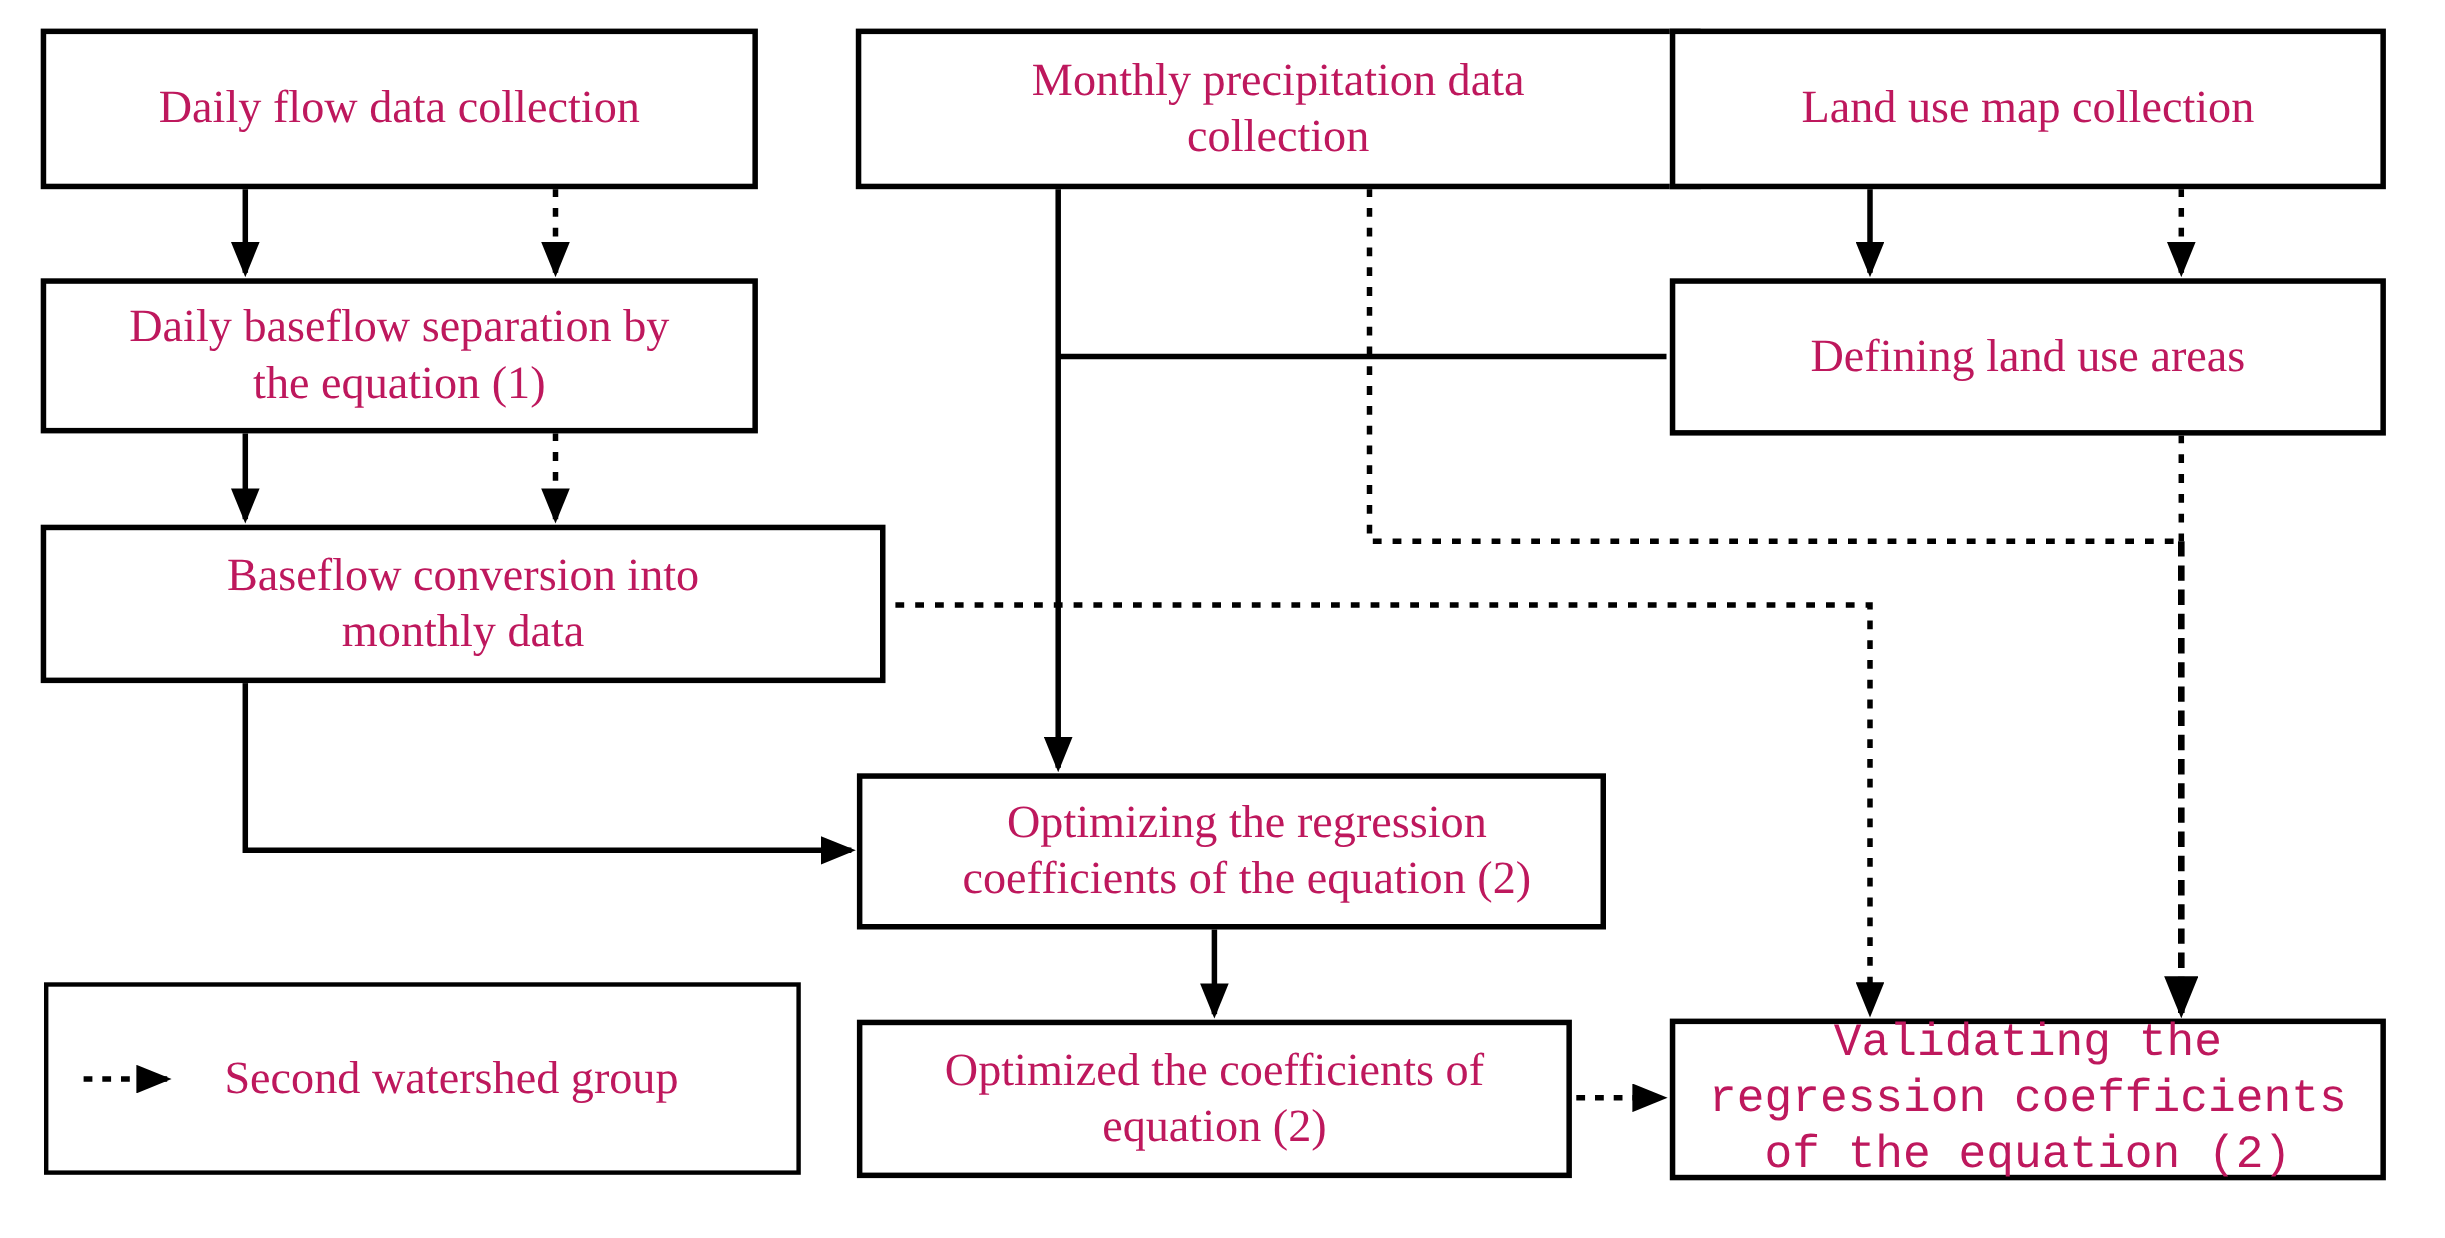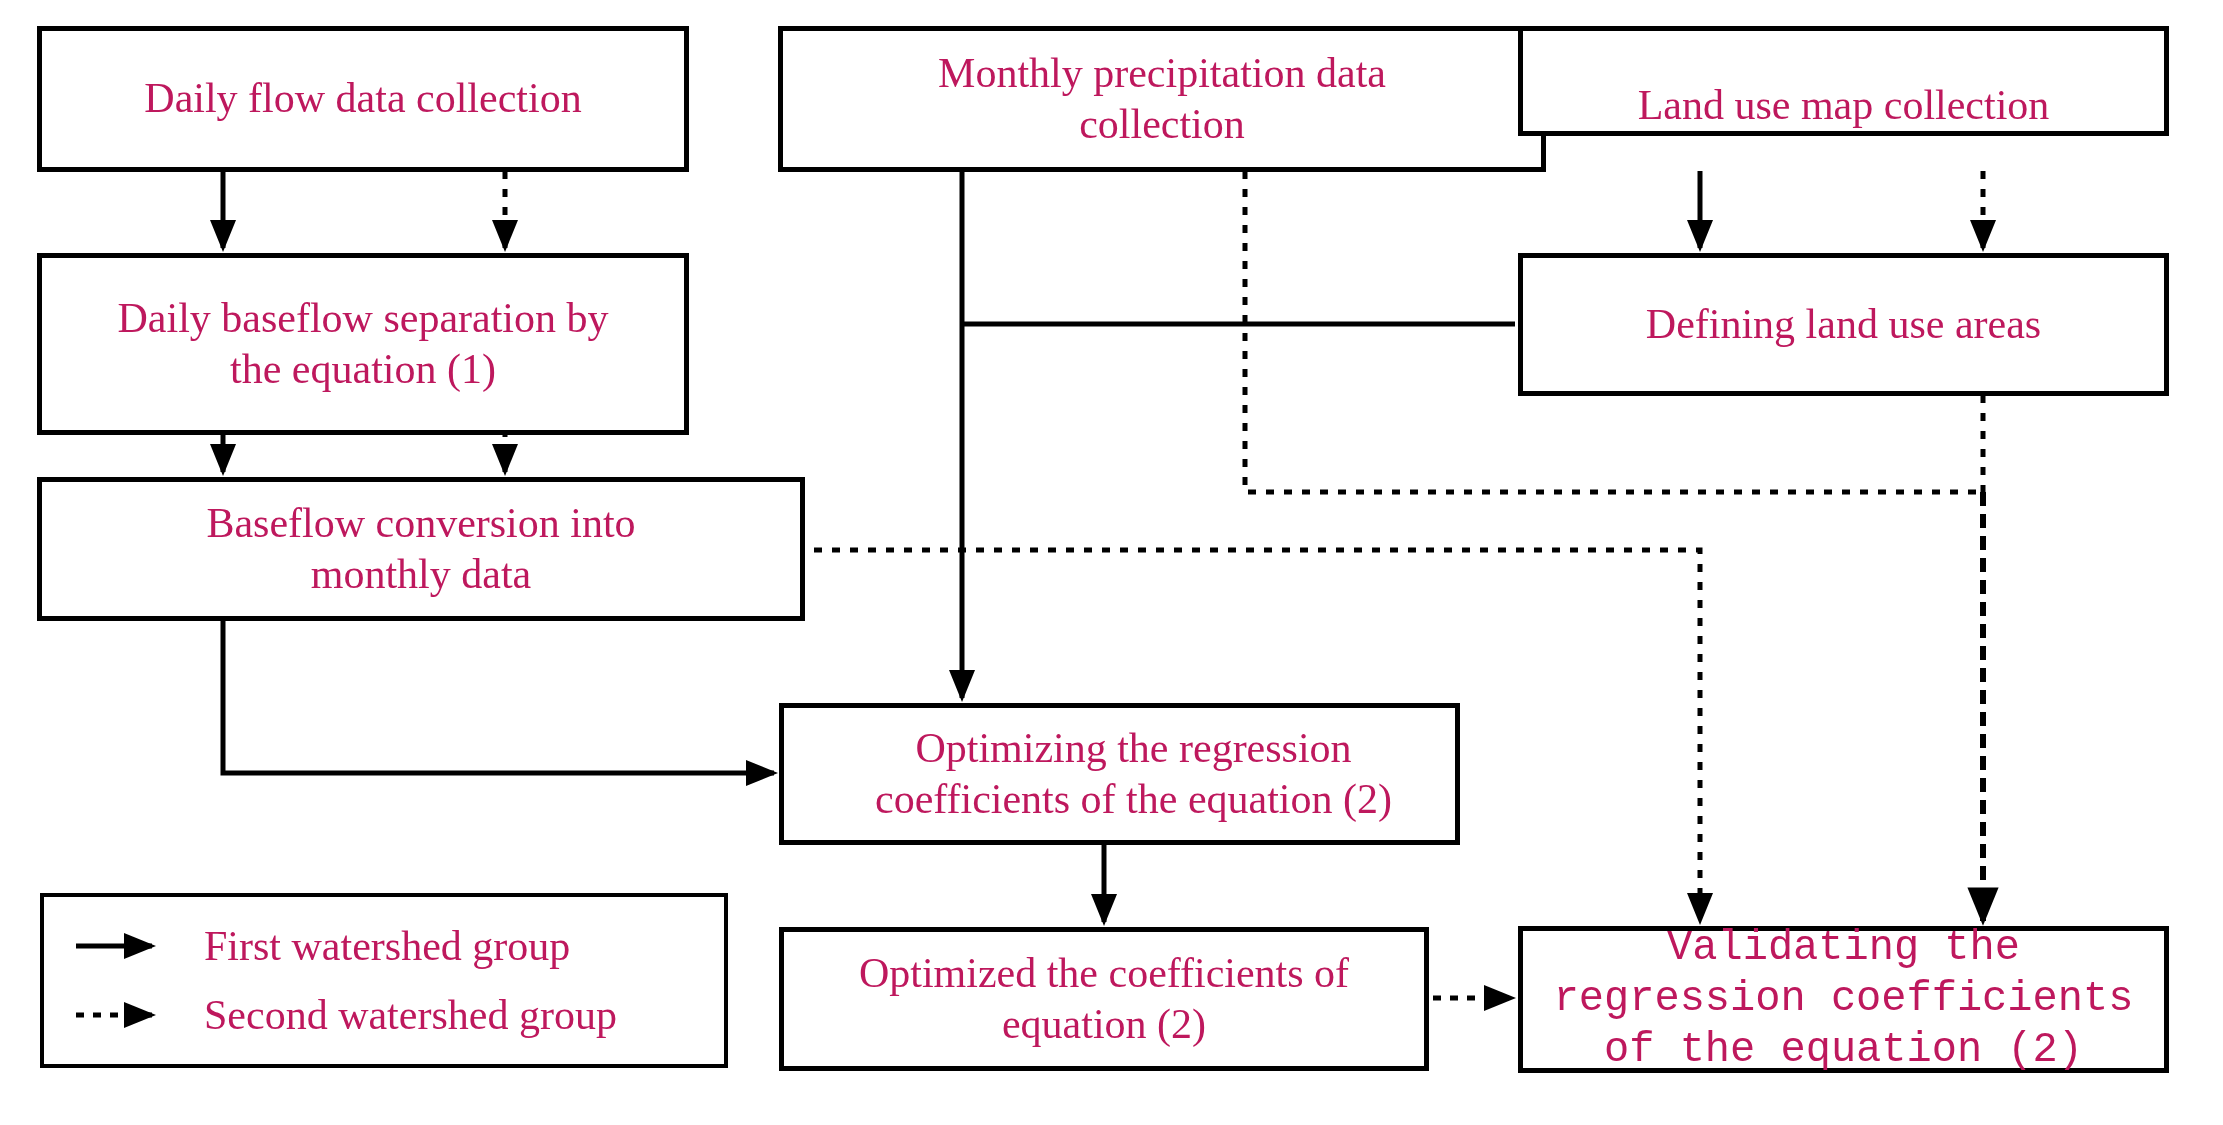--- a/index.html
+++ b/index.html
@@ -26,22 +26,22 @@
     align-items: center;
     justify-content: center;
     text-align: center;
     font-size: 42px;
     line-height: 1.22;
   }
   .node .label { display: inline-block; }
 
   .n-daily-flow          { left: 37px;   top: 26px;  width: 652px; height: 146px; }
   .n-monthly-precip      { left: 778px;  top: 26px;  width: 768px; height: 146px; }
-  .n-land-use-map        { left: 1518px; top: 26px;  width: 651px; height: 110px; align-items: flex-end; }
-  .n-baseflow-separation { left: 37px;   top: 253px; width: 652px; height: 182px; }
+  .n-land-use-map        { left: 1518px; top: 26px;  width: 651px; height: 146px; }
+  .n-baseflow-separation { left: 37px;   top: 253px; width: 652px; height: 141px; }
   .n-defining-land-use   { left: 1518px; top: 253px; width: 651px; height: 143px; }
   .n-baseflow-conversion { left: 37px;   top: 477px; width: 768px; height: 144px; }
   .n-optimizing          { left: 779px;  top: 703px; width: 681px; height: 142px; padding-left: 28px; }
   .n-optimized           { left: 779px;  top: 927px; width: 650px; height: 144px; }
   .n-validating          { left: 1518px; top: 926px; width: 651px; height: 147px; }
 
   .n-monthly-precip .label      { max-width: 540px; }
   .n-baseflow-separation .label { max-width: 540px; }
   .n-baseflow-conversion .label { max-width: 500px; }
   .n-optimizing .label          { max-width: 620px; }
@@ -130,25 +130,19 @@
     <span class="label">Optimized the coefficients of equation (2)</span>
   </div>
 
   <div class="node n-validating">
     <span class="label">Validating the regression coefficients of the equation (2)</span>
   </div>
 
   <div class="legend">
     <div class="legend-row">
       <svg class="legend-sample" width="112" height="40" viewBox="0 0 112 40" xmlns="http://www.w3.org/2000/svg">
-        <path d="M6,20 L82,20" stroke="#000" stroke-width="5" fill="none" marker-end="url(#ah)"></path>
-      </svg>
-      <span>First watershed group</span>
-    </div>
-    <div class="legend-row">
-      <svg class="legend-sample" width="112" height="40" viewBox="0 0 112 40" xmlns="http://www.w3.org/2000/svg">
         <path d="M6,20 L82,20" stroke="#000" stroke-width="5" fill="none" stroke-dasharray="8 9" marker-end="url(#ah)"></path>
       </svg>
       <span>Second watershed group</span>
     </div>
   </div>
 
 </div>
 
 </body></html>

